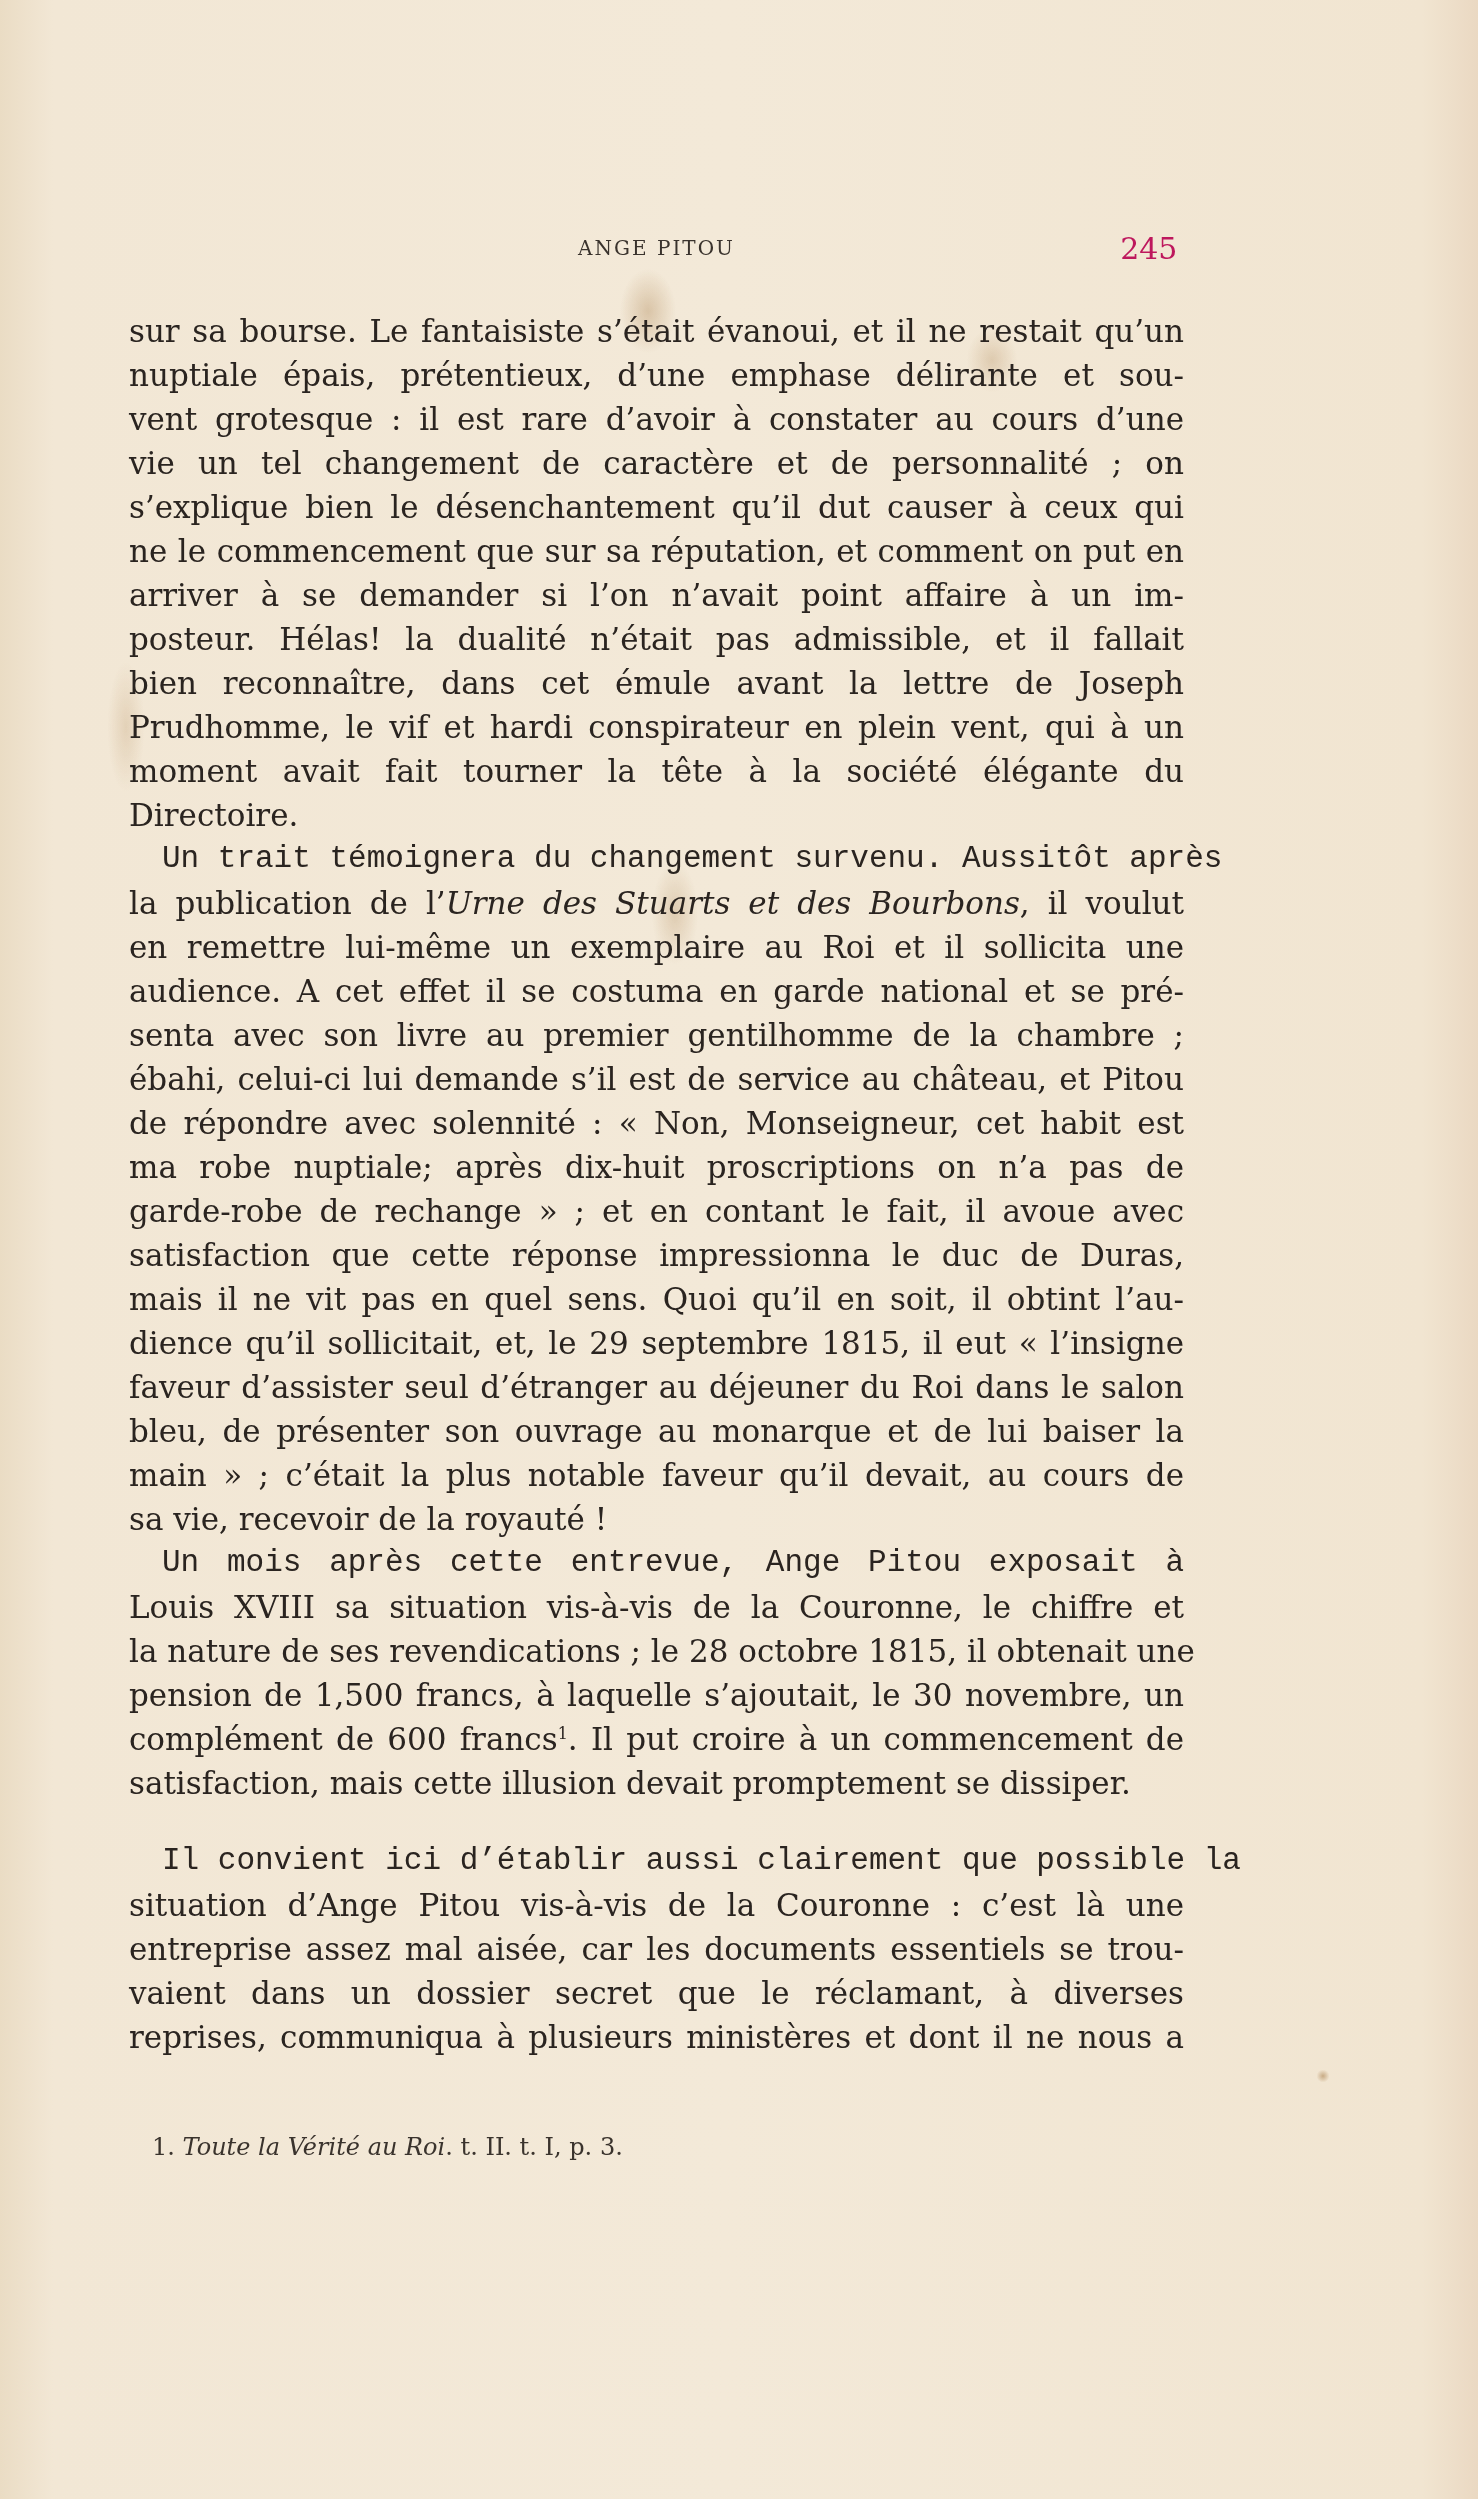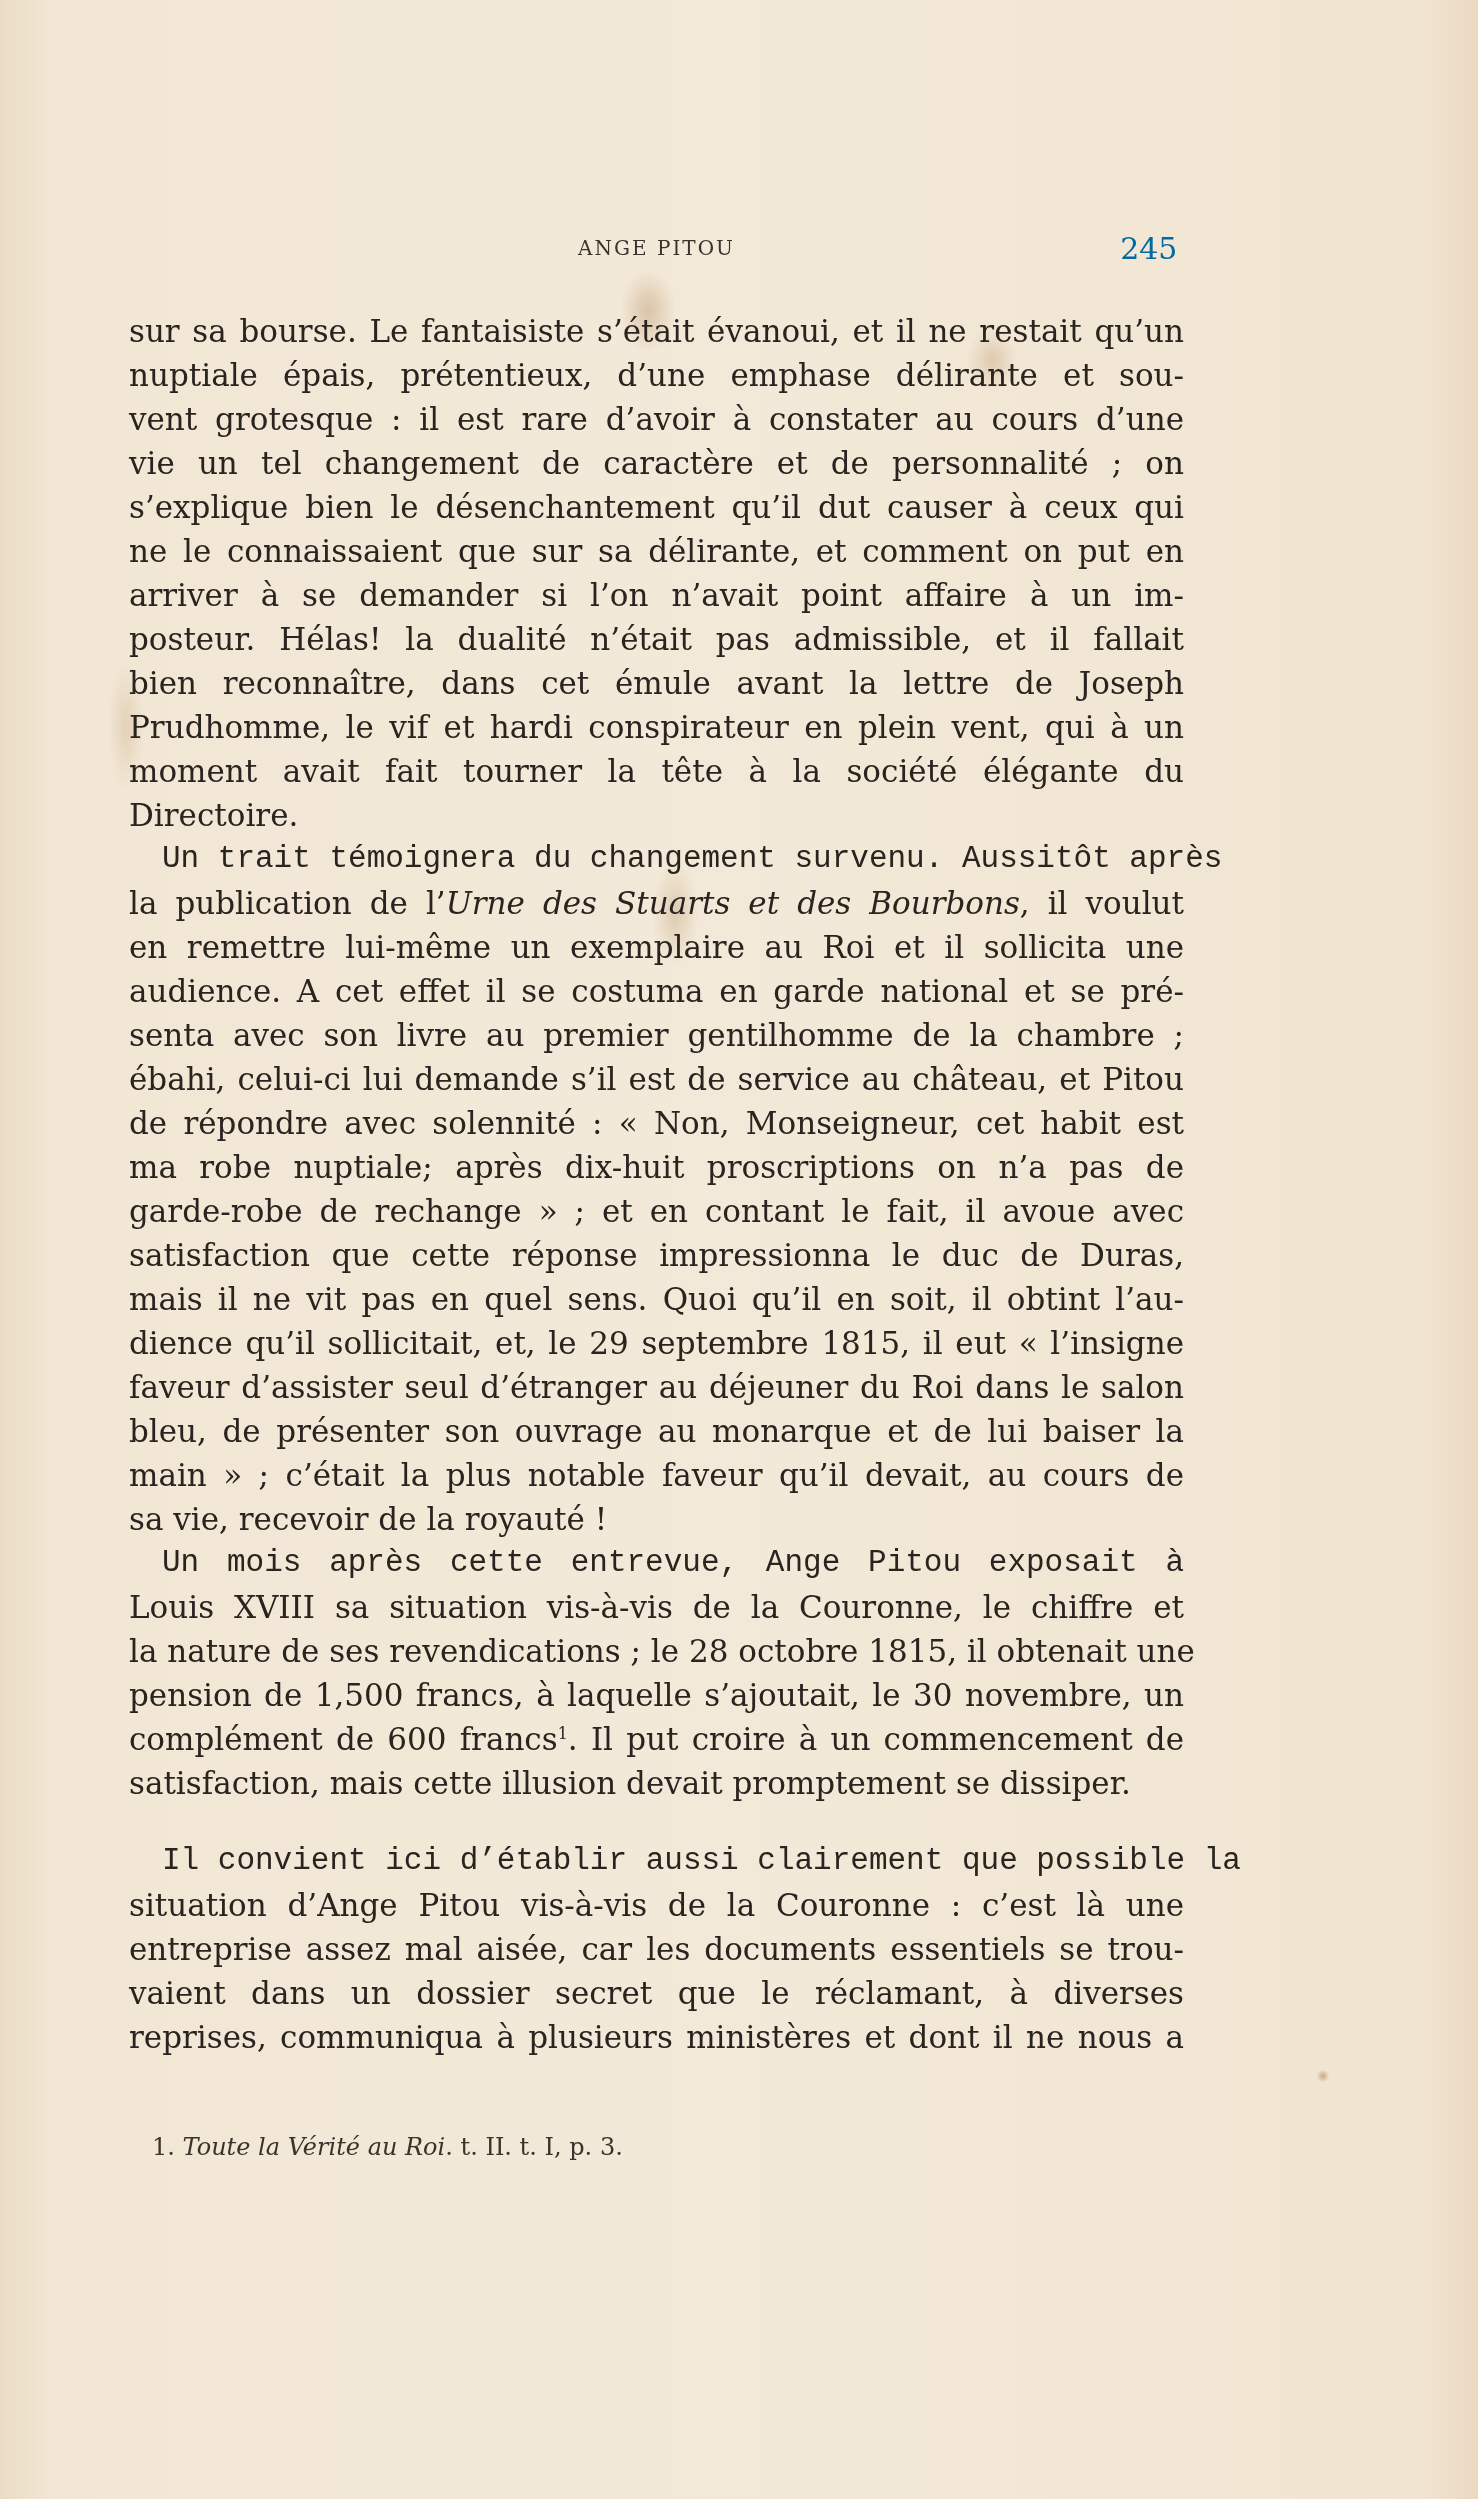--- a/index.html
+++ b/index.html
@@ -42,21 +42,21 @@
       top: 5.3px;
       font-size: 20px;
       letter-spacing: 2px;
       color: #3a332d;
     }
     .page-number {
       position: absolute;
       right: 6.6px;
       top: 0;
       font-size: 30px;
-      color: #0369a1;
+      color: #be185d;
     }
     .body-text {
       position: absolute;
       top: 309px;
       left: 129px;
       width: 1055px;
     }
     .line {
       display: block;
       height: 44px;
@@ -103,21 +103,21 @@
   </div>
 
   <div class="body-text">
 
     <div>
       <span class="line">sur sa bourse. Le fantaisiste s’était évanoui, et il ne restait qu’un</span>
       <span class="line">nuptiale épais, prétentieux, d’une emphase délirante et sou-</span>
       <span class="line">vent grotesque : il est rare d’avoir à constater au cours d’une</span>
       <span class="line">vie un tel changement de caractère et de personnalité ; on</span>
       <span class="line">s’explique bien le désenchantement qu’il dut causer à ceux qui</span>
-      <span class="line">ne le connaissaient que sur sa délirante, et comment on put en</span>
+      <span class="line">ne le commencement que sur sa réputation, et comment on put en</span>
       <span class="line">arriver à se demander si l’on n’avait point affaire à un im-</span>
       <span class="line">posteur. Hélas! la dualité n’était pas admissible, et il fallait</span>
       <span class="line">bien reconnaître, dans cet émule avant la lettre de Joseph</span>
       <span class="line">Prudhomme, le vif et hardi conspirateur en plein vent, qui à un</span>
       <span class="line">moment avait fait tourner la tête à la société élégante du</span>
       <span class="line last">Directoire.</span>
     </div>
 
     <div>
       <span class="line indent">Un trait témoignera du changement survenu. Aussitôt après</span>

